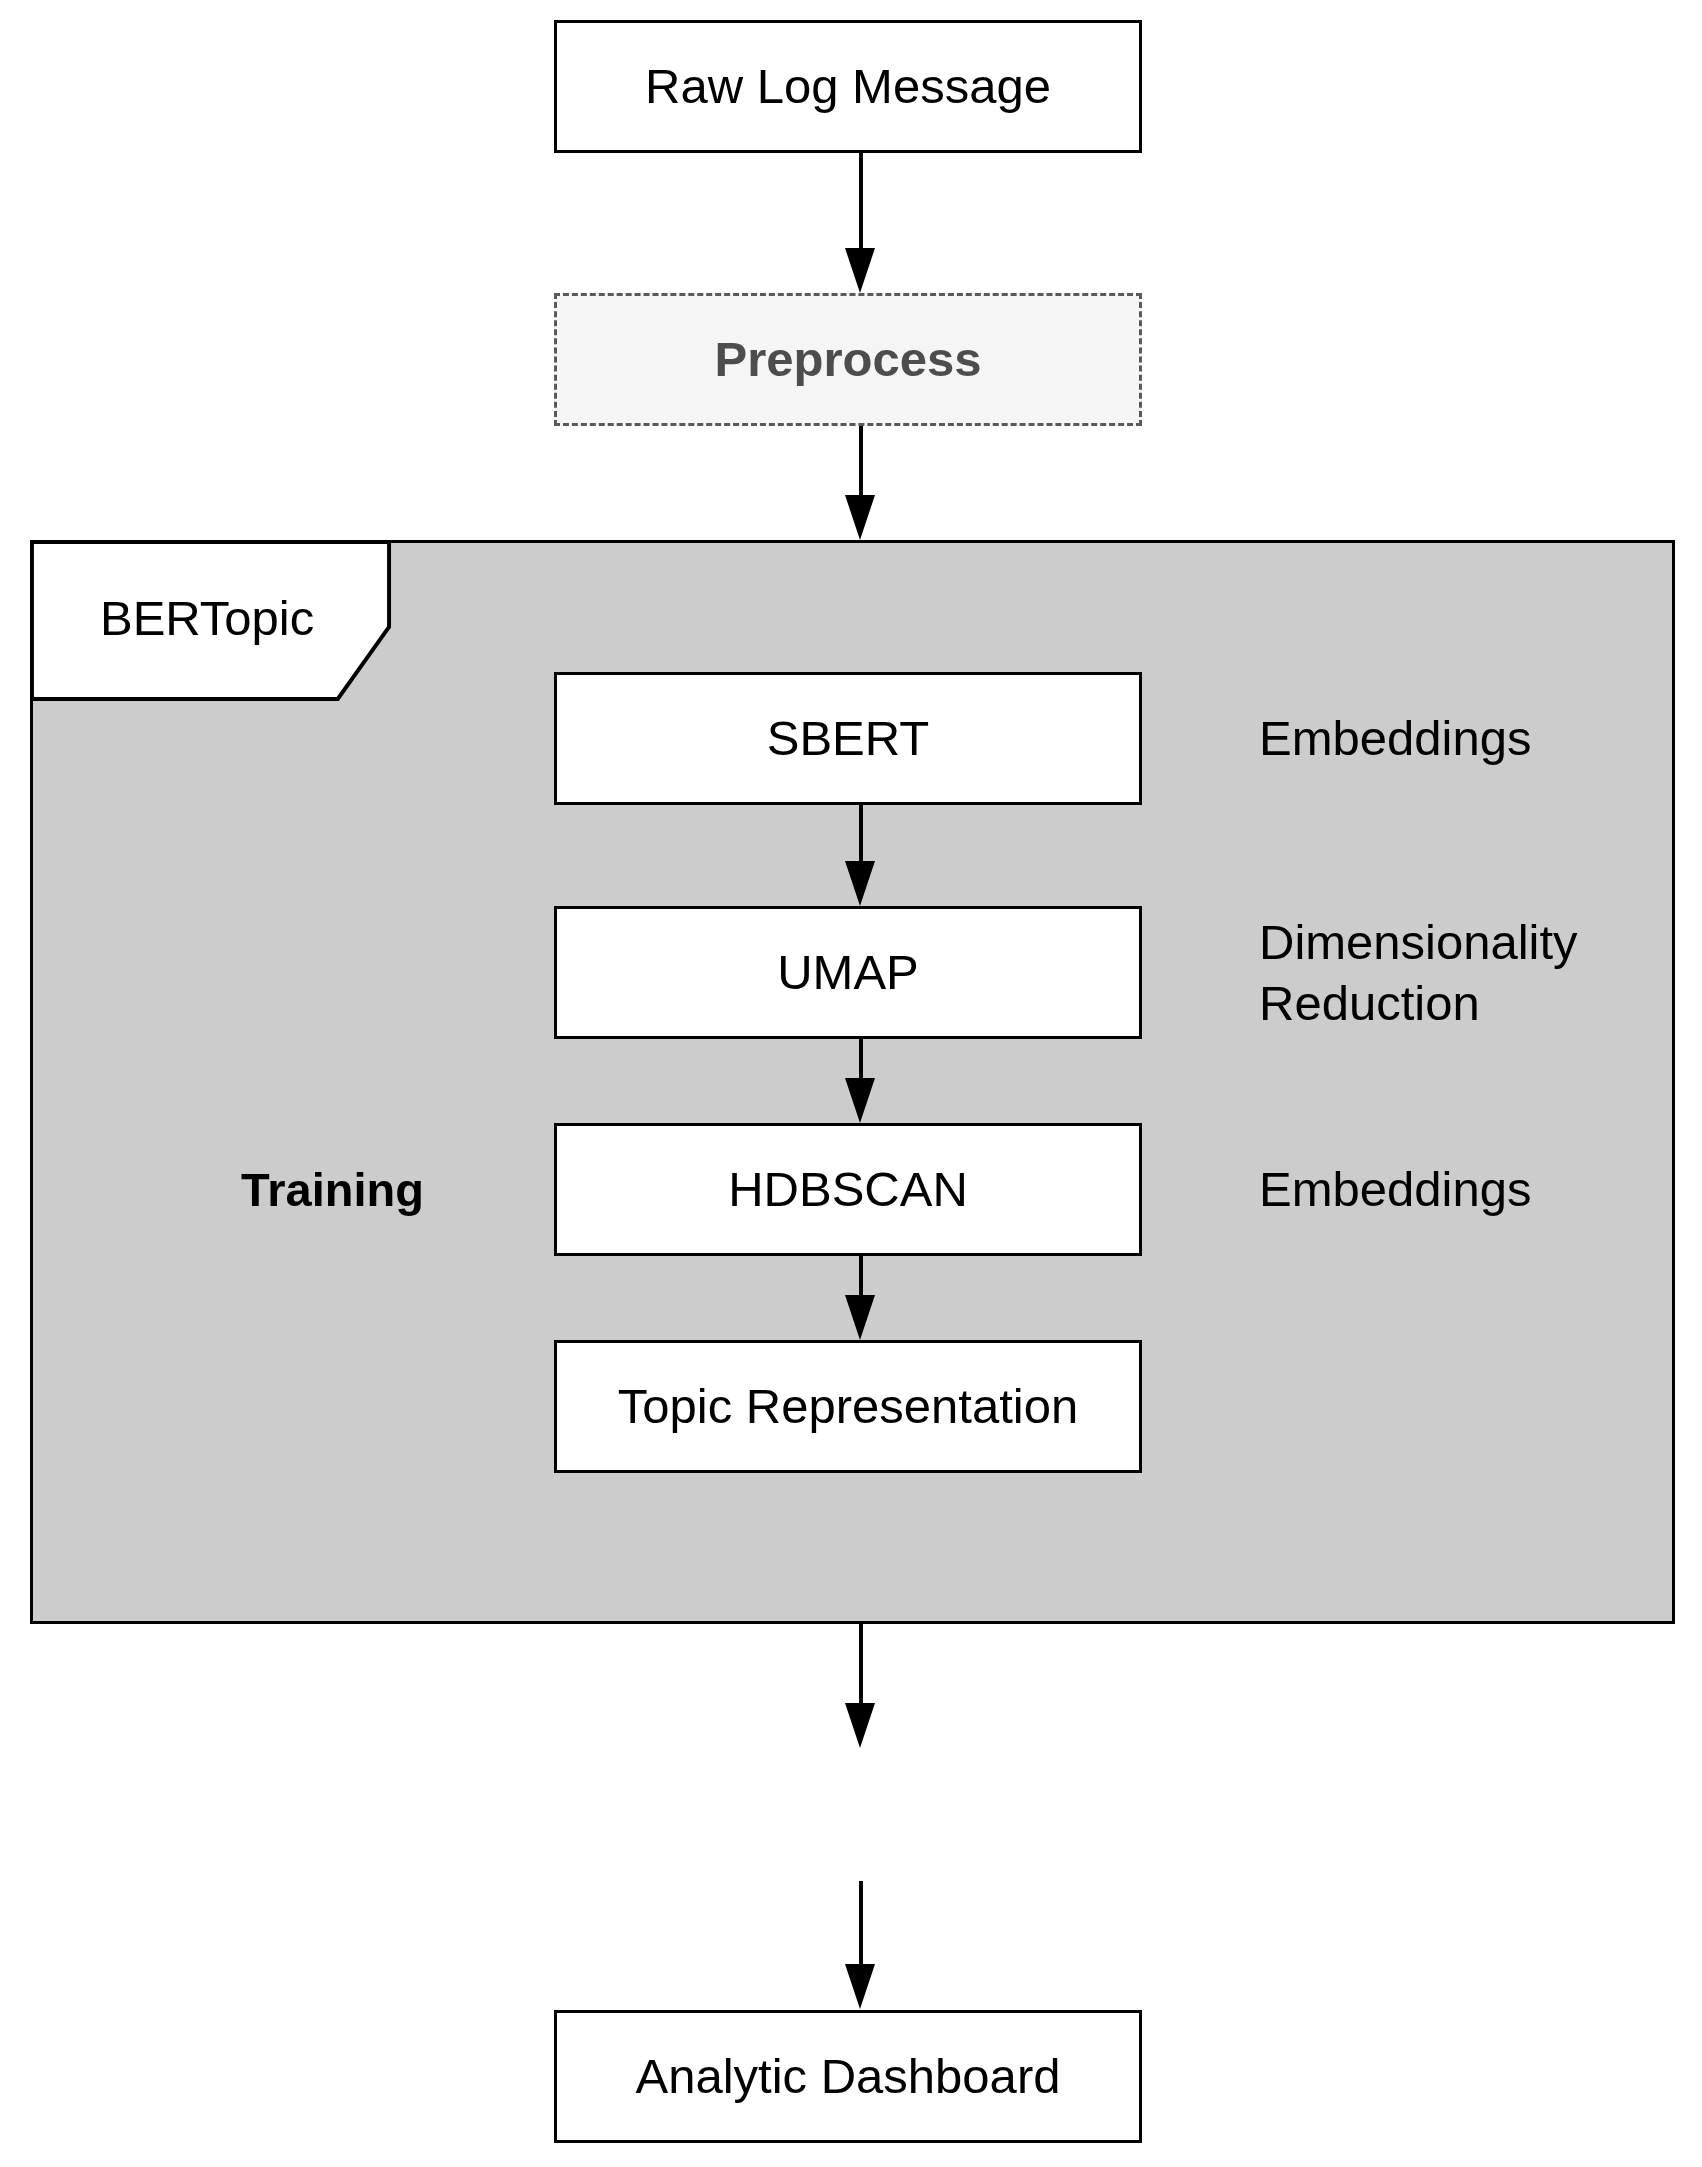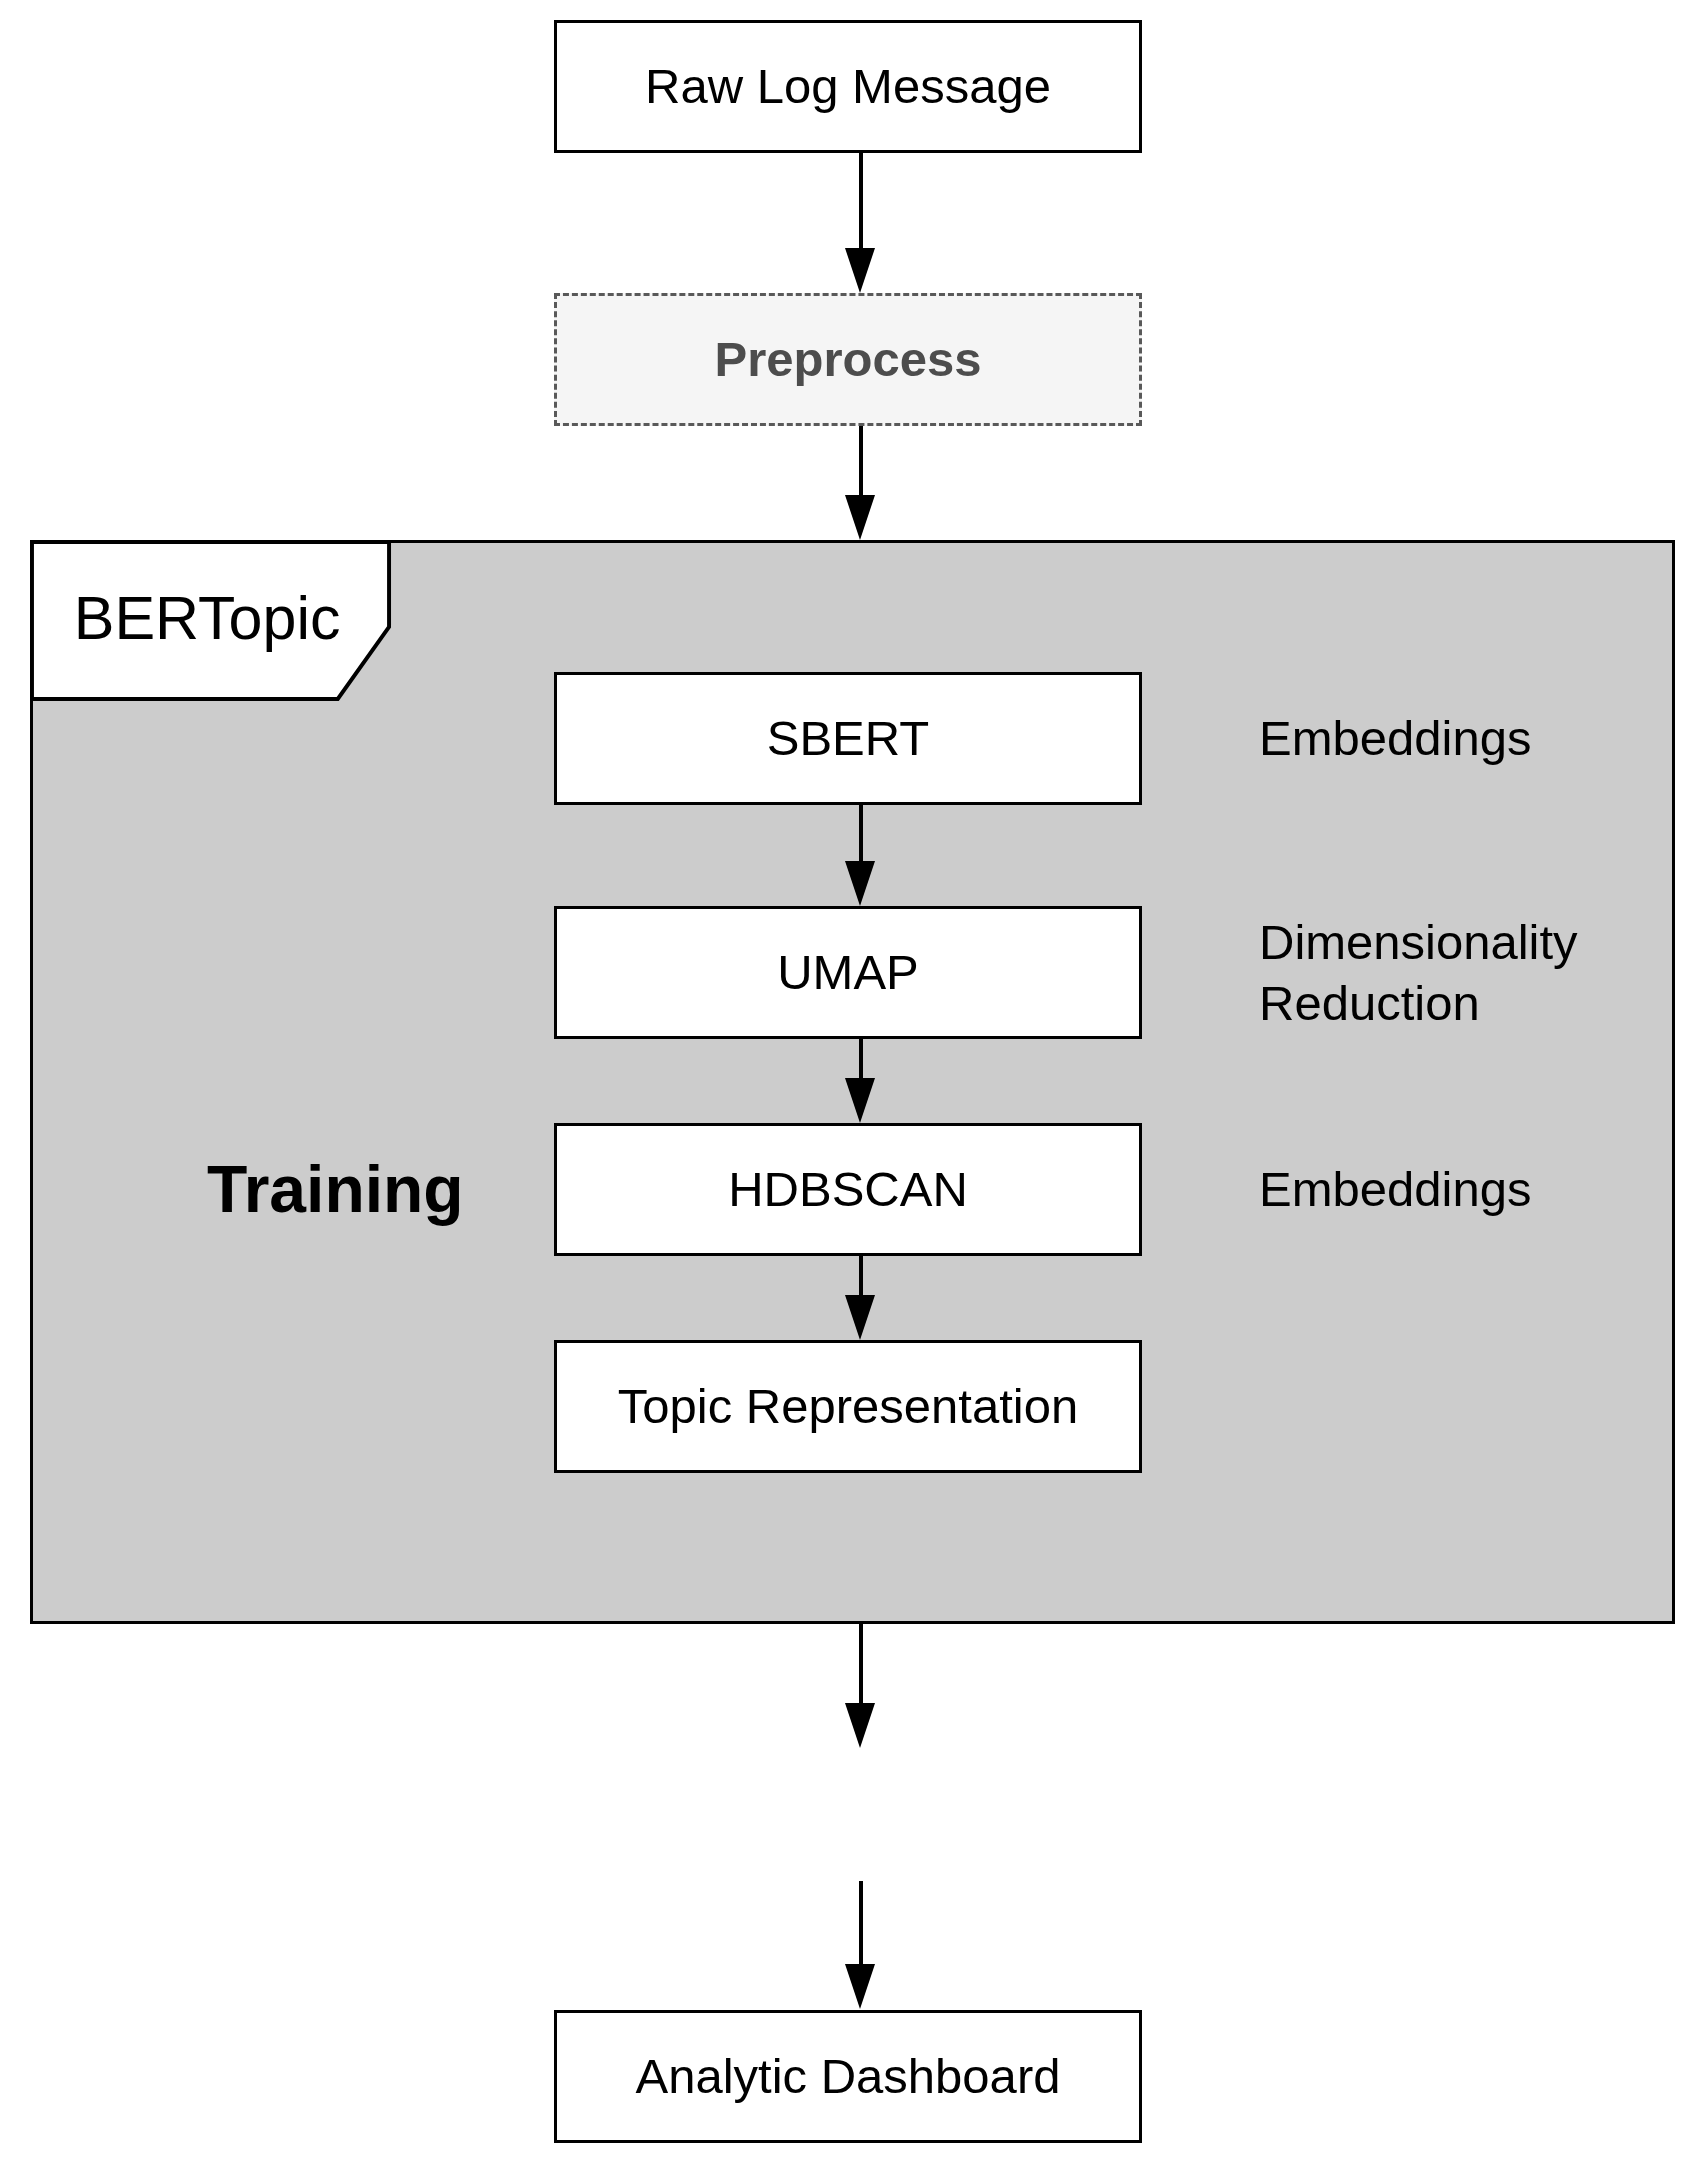--- a/index.html
+++ b/index.html
@@ -51,21 +51,21 @@
   .tab-svg{
     position:absolute;
     left:29.6px;top:540px;
     z-index:2;
   }
   .tab-label{
     position:absolute;
     left:29.6px;top:540px;
     width:355px;height:156px;
     display:flex;align-items:center;justify-content:center;
-    font-size:61px;
+    font-size:49px;
     z-index:3;
   }
   
   .arrow{
     position:absolute;
     width:31.5px;
     z-index:2;
   }
   .arrow .arrow-line{
     position:absolute;
@@ -87,21 +87,21 @@
     left:1259px;
     font-size:49px;line-height:61px;
     z-index:3;
     white-space:normal;
   }
   .training-label{
     position:absolute;
     left:207px;top:1159px;
     width:251px;
     text-align:center;
-    font-size:66px;line-height:61px;
+    font-size:47px;line-height:61px;
     font-weight:bold;
     z-index:3;
   }
 </style>
 </head>
 <body>
 
 <div class="canvas">
 
   <div class="node" style="left:554px;top:19.7px;">

